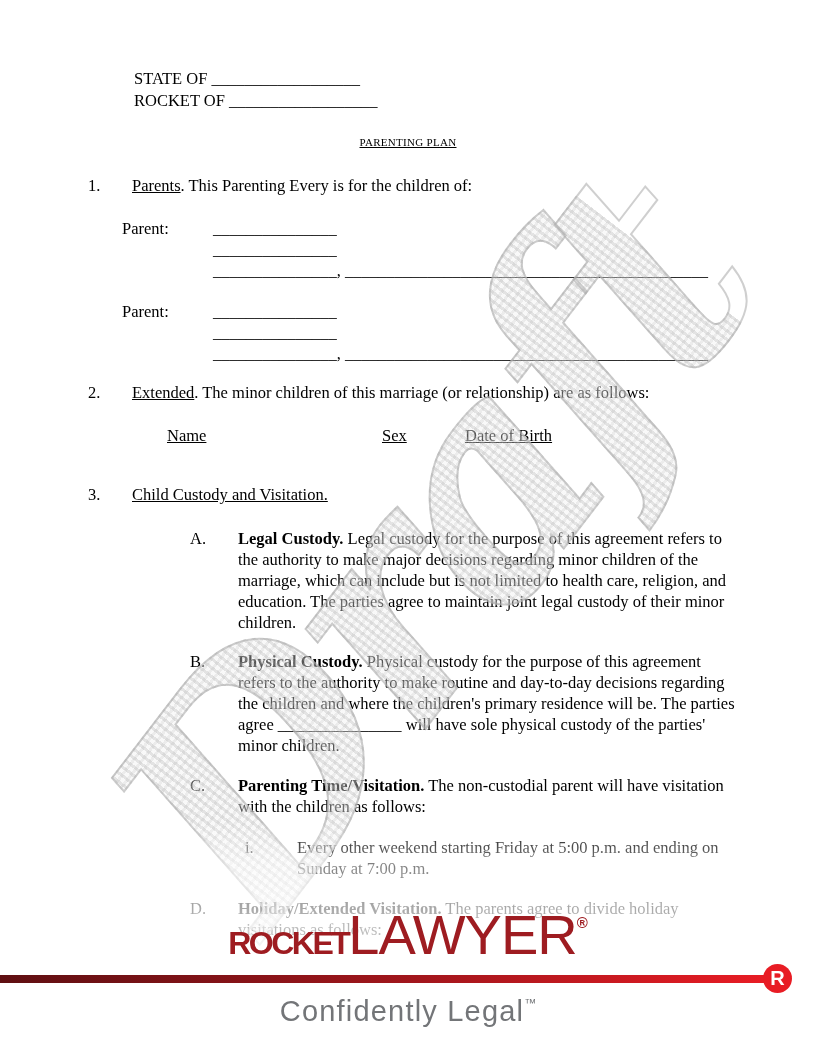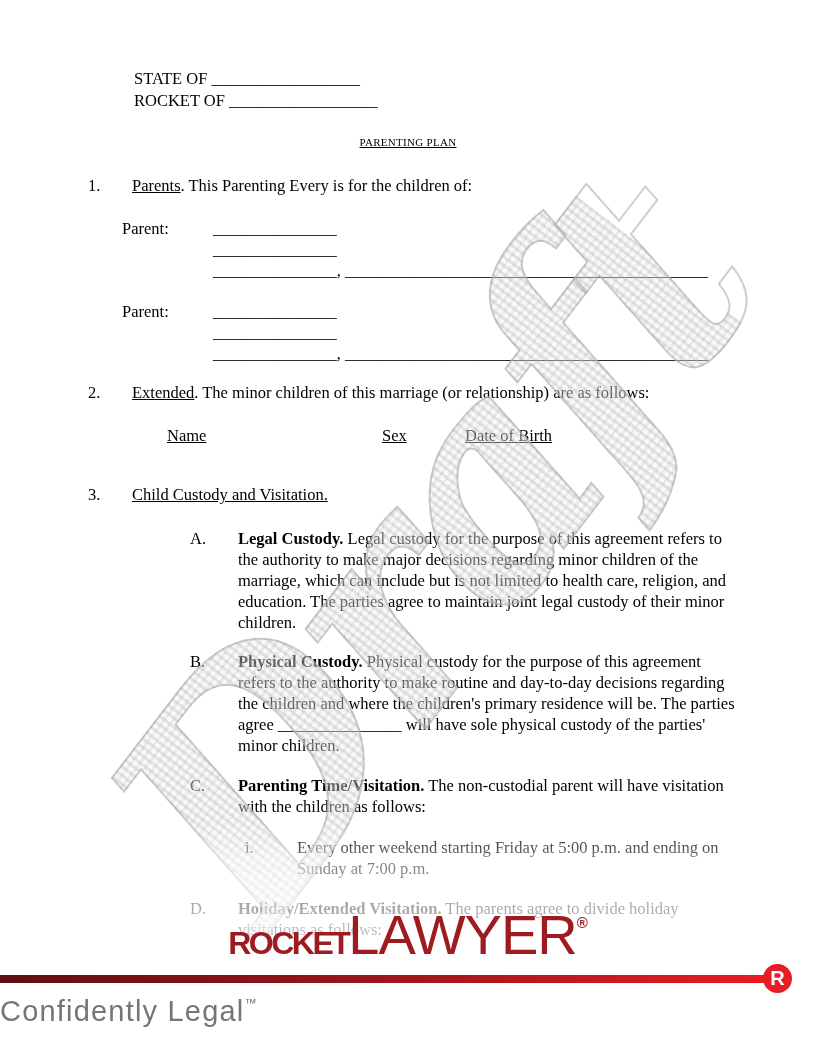--- a/index.html
+++ b/index.html
@@ -68,21 +68,21 @@
     position:absolute; top:975px; left:0; width:766px; height:8px;
     background:linear-gradient(90deg, #5f0f12 0%, #a3161c 55%, #e81c24 100%);
   }
   .r-badge {
     position:absolute; top:964px; left:763px; width:29px; height:29px;
     border-radius:50%; background:#e81c24; color:#ffffff; text-align:center;
     font-family:"Liberation Sans", sans-serif; font-weight:bold;
     font-size:20px; line-height:29px;
   }
   .tagline {
-    position:absolute; top:993px; left:0; width:100%; text-align:left;
+    position:absolute; top:993px; left:0; width:100%; text-align:center;
     font-family:"Liberation Sans", sans-serif; font-size:29px; letter-spacing:1.2px;
     color:#737578;
   }
   .tagline .tm { font-size:12px; vertical-align:14px; letter-spacing:0; }
   .faded-d { color:#000; } 
 </style>
 </head>
 <body>
 
 <div class="page">

